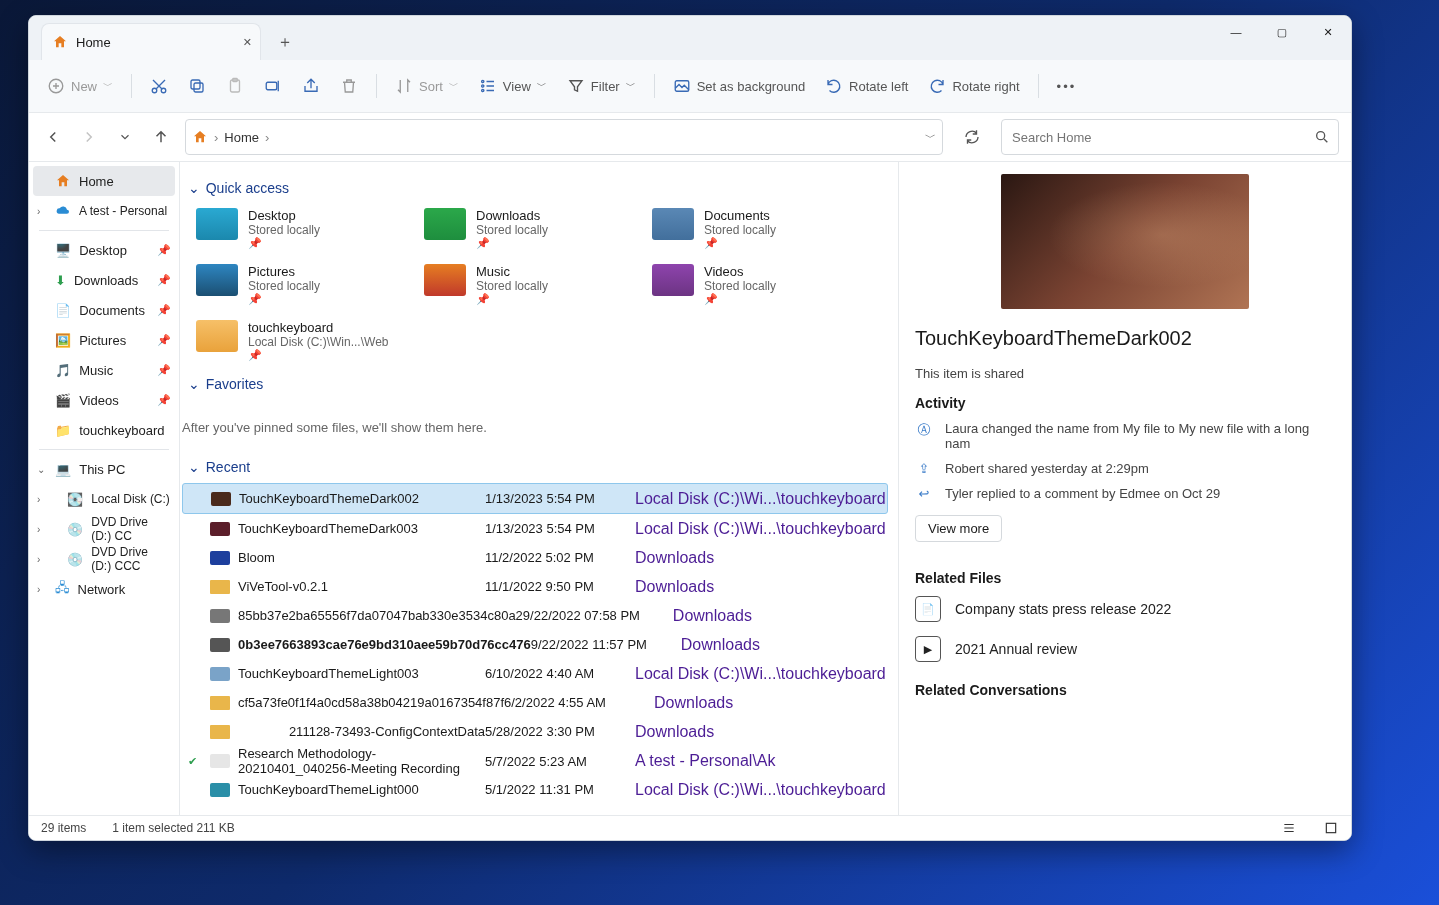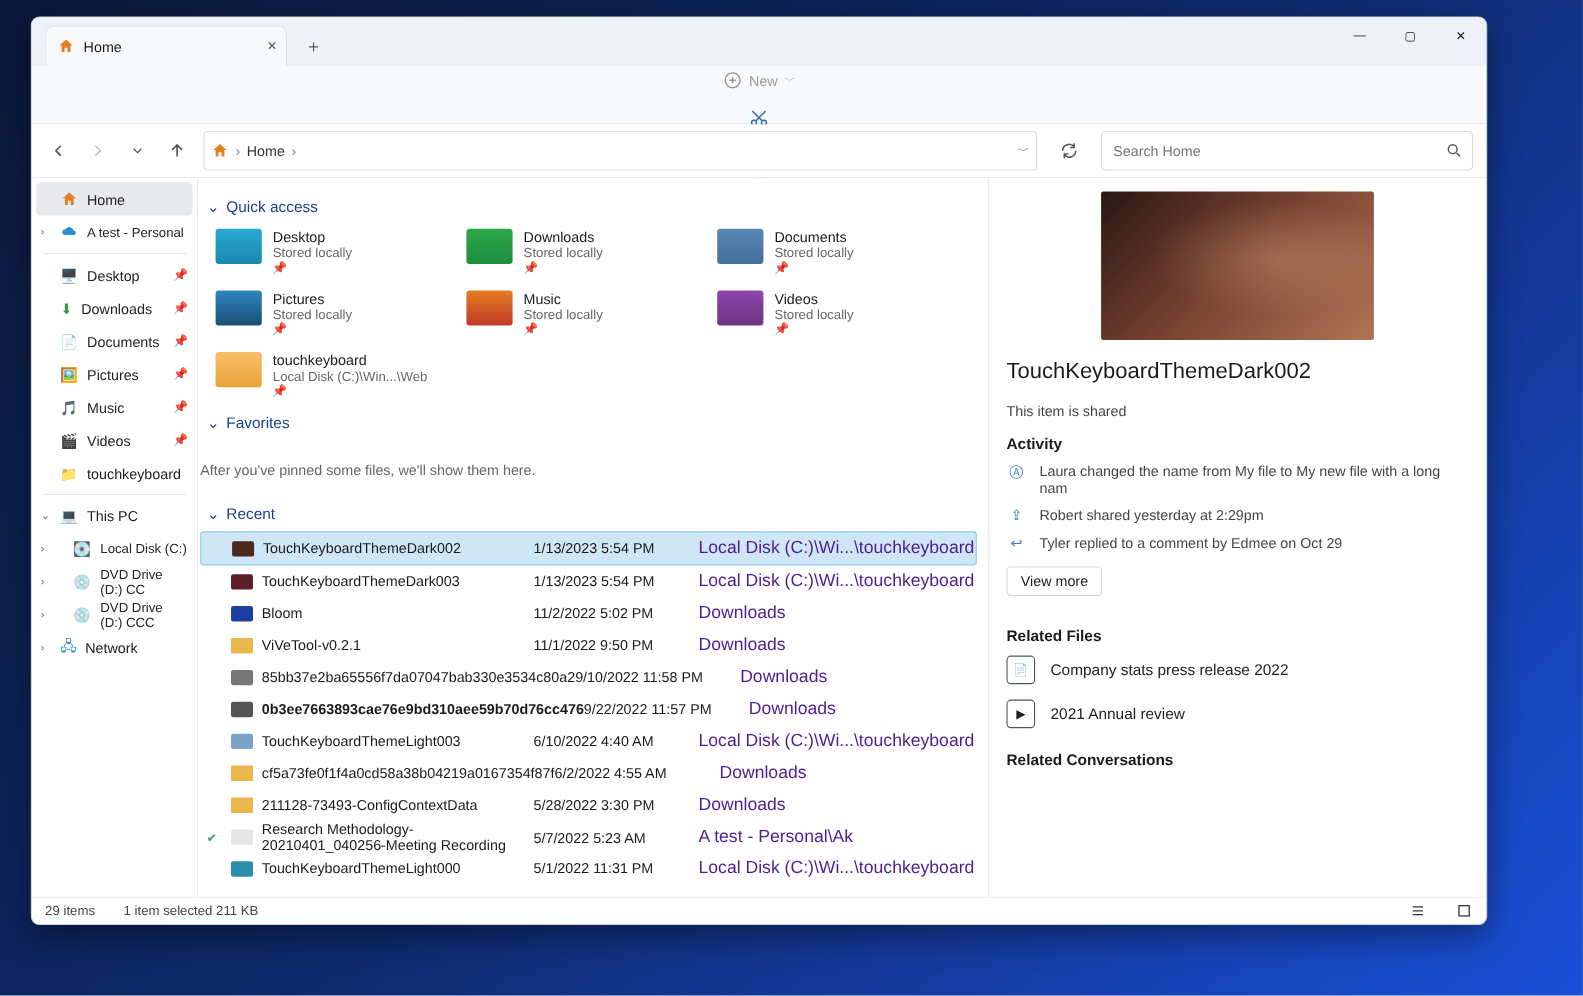--- a/index.html
+++ b/index.html
@@ -9,21 +9,21 @@
 
 
 .titlebar { height:44px; background:#eef2f6; display:flex; align-items:flex-end; padding-left:12px; position:relative;}
 .tab { display:flex; align-items:center; background:#f7f9fb; border-radius:8px 8px 0 0; height:36px; padding:0 30px 0 10px; margin-top:4px; gap:8px; border:1px solid #e1e5ea; border-bottom:none; position:relative; width:178px;}
 .tab .close { position:absolute; right:8px; top:50%; transform:translateY(-50%); font-size:11px; color:#555;}
 .newtab { display:flex; align-items:center; justify-content:center; width:36px; height:36px; margin-left:6px; color:#555; font-size:16px; margin-top:4px;}
 .win-controls { position:absolute; right:0; top:0; display:flex; height:32px;}
 .win-controls div { width:46px; display:flex; align-items:center; justify-content:center; font-size:11px; }
 
 
-.toolbar { height:52px; background:#f7f9fb; border-bottom:1px solid #e6e9ec; display:flex; align-items:center; padding:0 10px; gap:4px;flex-direction:column;}
+.toolbar { height:52px; background:#f7f9fb; border-bottom:1px solid #e6e9ec; display:flex; align-items:center; padding:0 10px; gap:4px;}
 .tbtn { display:flex; align-items:center; gap:6px; padding:4px 8px; border-radius:4px; color:#555; font-size:13px;}
 .tbtn.disabled { color:#999; }
 .tbtn svg, .tbtn .ic { width:18px; height:18px; }
 .tsep { width:1px; height:24px; background:#d9dee3; margin:0 6px;}
 
 
 .addressrow { height:48px; background:#fff; border-bottom:1px solid #e6e9ec; display:flex; align-items:center; padding:0 12px; gap:12px;}
 .navbtn { width:24px; height:24px; display:flex; align-items:center; justify-content:center; color:#666;}
 .addressbar { flex:1; height:34px; border:1px solid #d5d9dd; border-radius:4px; display:flex; align-items:center; padding:0 6px; gap:6px; background:#fff;}
 .addressbar .crumb { color:#333; }
@@ -468,21 +468,21 @@
             <span style="color:#2e9e4f;font-size:11px;"></span>
   <span class="thumb" style="background:#e9b64a;border-radius:1px;"></span>
   <span style="padding-left:6px;">ViVeTool-v0.2.1</span>
   <span>11/1/2022 9:50 PM</span>
   <span class="loc">Downloads</span>
           </div>
           <div class="recent-row">
             <span style="color:#2e9e4f;font-size:11px;"></span>
   <span class="thumb" style="background:#777;"></span>
   <span style="padding-left:6px;">85bb37e2ba65556f7da07047bab330e3534c80a2</span>
-  <span>9/10/2022 11:58 PM</span>
+  <span>9/22/2022 07:58 PM</span>
   <span class="loc">Downloads</span>
           </div>
           <div class="recent-row">
             <span style="color:#2e9e4f;font-size:11px;"></span>
   <span class="thumb" style="background:#555;"></span>
   <span style="padding-left:6px;font-weight:bold;">0b3ee7663893cae76e9bd310aee59b70d76cc476</span>
   <span>9/22/2022 11:57 PM</span>
   <span class="loc">Downloads</span>
           </div>
           <div class="recent-row">
@@ -495,21 +495,21 @@
           <div class="recent-row">
             <span style="color:#2e9e4f;font-size:11px;"></span>
   <span class="thumb" style="background:#e9b64a;border-radius:1px;"></span>
   <span style="padding-left:6px;">cf5a73fe0f1f4a0cd58a38b04219a0167354f87f</span>
   <span>6/2/2022 4:55 AM</span>
   <span class="loc">Downloads</span>
           </div>
           <div class="recent-row">
             <span style="color:#2e9e4f;font-size:11px;"></span>
   <span class="thumb" style="background:#e9b64a;border-radius:1px;"></span>
-  <span style="padding-left:6px;">211128-73493-ConfigContextData</span>
+  <span style="padding-left:6px;text-align:right;">211128-73493-ConfigContextData</span>
   <span>5/28/2022 3:30 PM</span>
   <span class="loc">Downloads</span>
           </div>
           <div class="recent-row">
             <span style="color:#2e9e4f;font-size:11px;">✔</span>
   <span class="thumb" style="background:#e6e6e6;"></span>
   <span style="padding-left:6px;">Research Methodology-20210401_040256-Meeting Recording</span>
   <span>5/7/2022 5:23 AM</span>
   <span class="loc">A test - Personal\Ak</span>
           </div>

